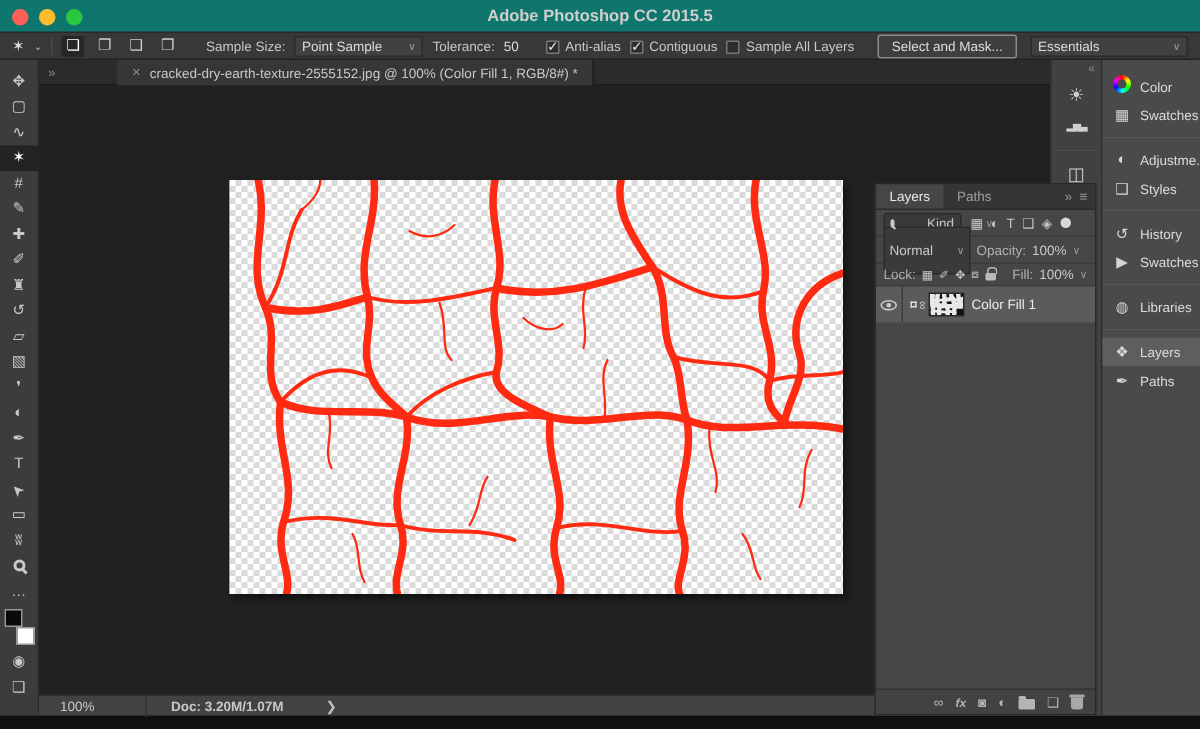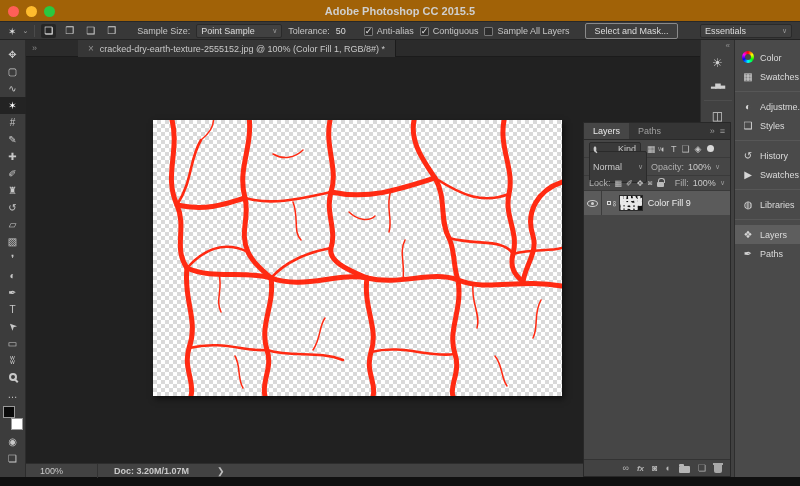--- a/index.html
+++ b/index.html
@@ -1,21 +1,21 @@
 <!DOCTYPE html>
 <html style="--c-crack: #ff2a12; --c-traffic-red: #ff5f57; --c-traffic-yellow: #febc2e; --c-traffic-green: #2ac840;"><head>
 <meta charset="utf-8">
 <style>
   * { margin:0; padding:0; box-sizing:border-box; }
   html,body { width:800px; height:486px; overflow:hidden; background:#1f1f1f;
     font-family:"Liberation Sans", sans-serif; -webkit-font-smoothing:antialiased; }
   .abs { position:absolute; }
 
   
-  #titlebar { left:0; top:0; width:800px; height:22px; background:#a16207;
+  #titlebar { left:0; top:0; width:800px; height:22px; background:#0f766e;
     border-bottom:1px solid #282828; }
   .tl { width:11px; height:11px; border-radius:50%; top:6px; }
   #tl-red   { left:8px;  background:var(--c-traffic-red); }
   #tl-yel   { left:26px; background:var(--c-traffic-yellow); }
   #tl-grn   { left:44px; background:var(--c-traffic-green); }
   #apptitle { width:100%; text-align:center; top:5px; font-size:11px; color:#cfcfcf; font-weight:bold; }
 
   
   #optionsbar { left:0; top:22px; width:800px; height:18px; background:#383838;
     border-bottom:1px solid #232323; color:#c6c6c6; font-size:9px; }
@@ -27,21 +27,21 @@
   .modebtn.active { background:#262626; border-radius:2px; color:#fff; }
   .field { background:#414141; border:1px solid #2a2a2a; border-radius:2px; height:14px;
     display:flex; align-items:center; padding:0 4px; gap:4px; color:#ddd; }
   .ddchev { color:#999; font-size:7px; }
   .cb { display:flex; align-items:center; gap:4px; }
   .cbbox { width:9px; height:9px; background:#2d2d2d; border:1px solid #777; border-radius:1px;
     position:relative; }
   .cbbox.on::after { content:"✓"; position:absolute; left:0px; top:-2px; font-size:9px; color:#e8e8e8; }
   .btn { border:1px solid #8a8a8a; border-radius:2px; height:16px; padding:0 8px;
     display:flex; align-items:center; color:#ddd; background:#3e3e3e; }
-  #workspace { position:absolute; right:8px; top:2px; width:92px; justify-content:space-between; }
+  #workspace { position:absolute; right:8px; top:2px; width:105px; justify-content:space-between; }
 
   
   #toolbar { left:0; top:40px; width:26px; height:437px; background:#3c3c3c;
     border-right:1px solid #2c2c2c; display:flex; flex-direction:column; align-items:center;
     padding-top:6px; z-index:2; }
   .tool { width:26px; height:17px; line-height:17px; text-align:center; color:#c8c8c8;
     font-size:10px; flex:none; }
   .tool.active { background:#232323; color:#fff; }
   .rot225 { display:inline-block; transform:rotate(225deg); }
   .i-magnify { display:inline-block; width:8px; height:8px; border:2px solid #c8c8c8;
@@ -368,21 +368,21 @@
       </span>
       <span id="fillthumbwrap">
         <span id="fillthumb"></span>
       </span>
       <span class="linkglyph">∞</span>
       <svg id="maskthumb" width="24" height="16" viewBox="0 0 409 276" preserveAspectRatio="none">
         <rect width="409" height="276" fill="#121212"></rect>
         <use href="#crack-main" stroke="#e8e8e8" fill="none" stroke-width="55"></use>
         <use href="#crack-mid" stroke="#e8e8e8" fill="none" stroke-width="38"></use>
       </svg>
-      <span id="layername">Color Fill 9</span>
+      <span id="layername">Color Fill 1</span>
     </div>
   </div>
   <div id="lp-footer">
     <span>∞</span>
     <span class="fx">fx</span>
     <span>◙</span>
     <span>◐</span>
     <span class="i-folder"></span>
     <span>❏</span>
     <span class="i-trash"></span>

